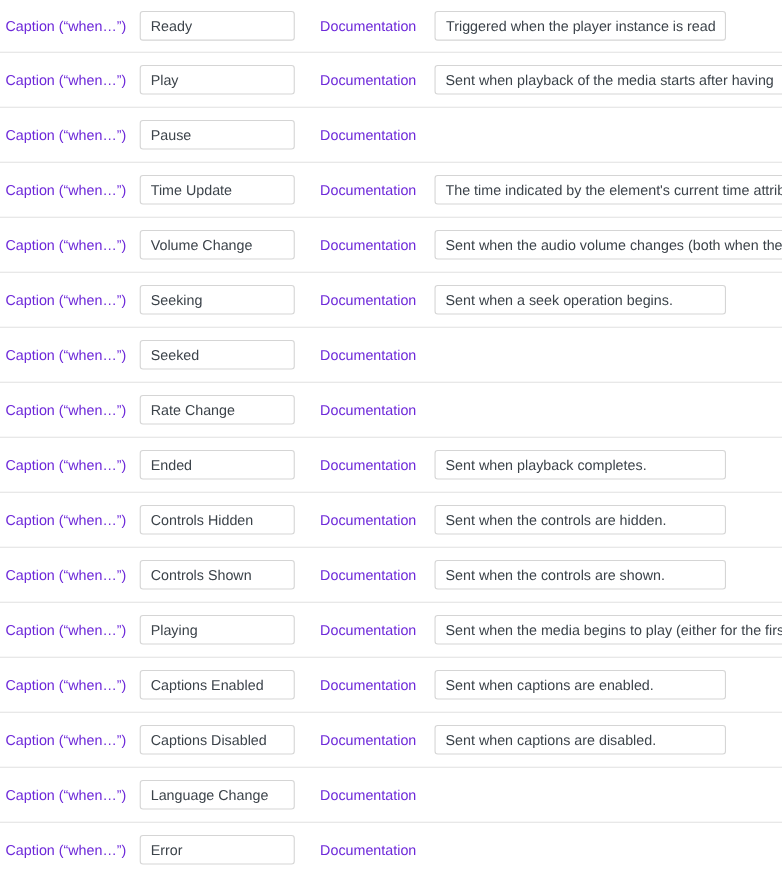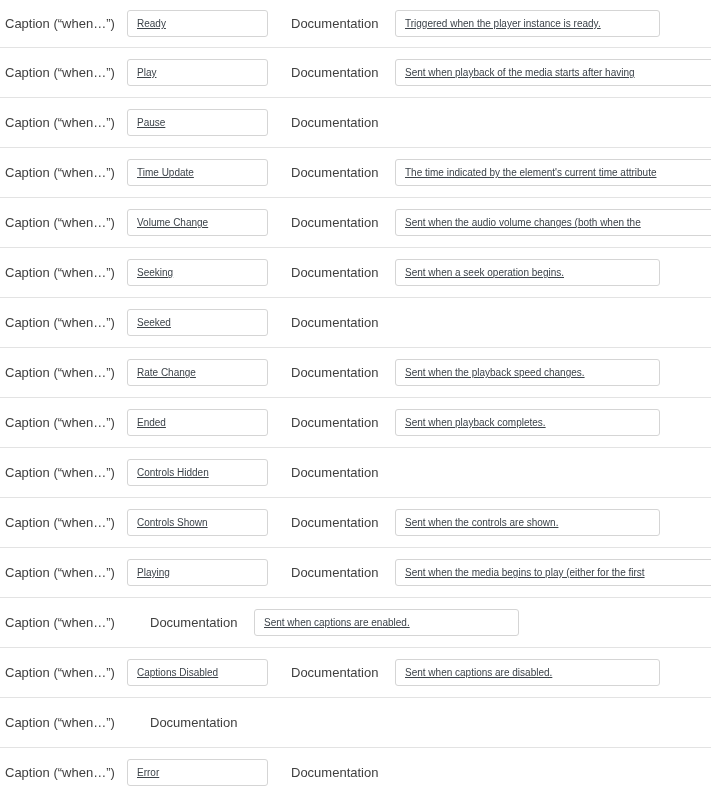--- a/index.html
+++ b/index.html
@@ -18,44 +18,43 @@
     box-sizing: border-box;
     border-top: 1px solid #e3e3e3;
     white-space: nowrap;
   }
   .row:first-child {
     border-top: none;
     height: 47px;
   }
   .lbl {
     font-size: 13px;
-    color: #404040;
+    color: #6d28d9;
     flex: 0 0 auto;
   }
   .caption-lbl {
     margin-left: 5px;
     width: 122px;
   }
   .doc-lbl {
     margin-left: 23px;
     width: 104px;
   }
   .txt {
     box-sizing: border-box;
     height: 27px;
     padding: 4px 9px;
     font-family: "Liberation Sans", sans-serif;
-    font-size: 10px;
+    font-size: 13px;
     color: #3c434a;
     background: #ffffff;
     border: 1px solid #d5d5d5;
     border-radius: 3px;
     outline: none;
     flex: 0 0 auto;
-    text-decoration: underline;
   }
   .caption-input { width: 141px; }
   .doc-input { width: 265px; }
   .doc-input.wide { width: 405px; }
 </style>
 </head>
 <body>
 
 <div class="page">
   <div class="row">
@@ -102,65 +101,67 @@
   <div class="row">
     <span class="lbl caption-lbl">Caption (“when…”)</span>
     <input type="text" class="txt caption-input" value="Seeked" style="">
     <span class="lbl doc-lbl">Documentation</span>
   </div>
 
   <div class="row">
     <span class="lbl caption-lbl">Caption (“when…”)</span>
     <input type="text" class="txt caption-input" value="Rate Change" style="">
     <span class="lbl doc-lbl">Documentation</span>
-    <input type="text" class="txt doc-input" value="Sent when the playback speed changes." style="">
   </div>
 
   <div class="row">
     <span class="lbl caption-lbl">Caption (“when…”)</span>
     <input type="text" class="txt caption-input" value="Ended" style="">
     <span class="lbl doc-lbl">Documentation</span>
     <input type="text" class="txt doc-input" value="Sent when playback completes." style="">
   </div>
 
   <div class="row">
     <span class="lbl caption-lbl">Caption (“when…”)</span>
     <input type="text" class="txt caption-input" value="Controls Hidden" style="">
     <span class="lbl doc-lbl">Documentation</span>
+    <input type="text" class="txt doc-input" value="Sent when the controls are hidden." style="">
   </div>
 
   <div class="row">
     <span class="lbl caption-lbl">Caption (“when…”)</span>
     <input type="text" class="txt caption-input" value="Controls Shown" style="">
     <span class="lbl doc-lbl">Documentation</span>
     <input type="text" class="txt doc-input" value="Sent when the controls are shown." style="">
   </div>
 
   <div class="row">
     <span class="lbl caption-lbl">Caption (“when…”)</span>
     <input type="text" class="txt caption-input" value="Playing" style="">
     <span class="lbl doc-lbl">Documentation</span>
     <input type="text" class="txt doc-input wide" value="Sent when the media begins to play (either for the first" style="">
   </div>
 
   <div class="row">
     <span class="lbl caption-lbl">Caption (“when…”)</span>
+    <input type="text" class="txt caption-input" value="Captions Enabled" style="">
     <span class="lbl doc-lbl">Documentation</span>
     <input type="text" class="txt doc-input" value="Sent when captions are enabled." style="">
   </div>
 
   <div class="row">
     <span class="lbl caption-lbl">Caption (“when…”)</span>
     <input type="text" class="txt caption-input" value="Captions Disabled" style="">
     <span class="lbl doc-lbl">Documentation</span>
     <input type="text" class="txt doc-input" value="Sent when captions are disabled." style="">
   </div>
 
   <div class="row">
     <span class="lbl caption-lbl">Caption (“when…”)</span>
+    <input type="text" class="txt caption-input" value="Language Change" style="">
     <span class="lbl doc-lbl">Documentation</span>
   </div>
 
   <div class="row">
     <span class="lbl caption-lbl">Caption (“when…”)</span>
     <input type="text" class="txt caption-input" value="Error" style="">
     <span class="lbl doc-lbl">Documentation</span>
   </div>
 </div>
 

